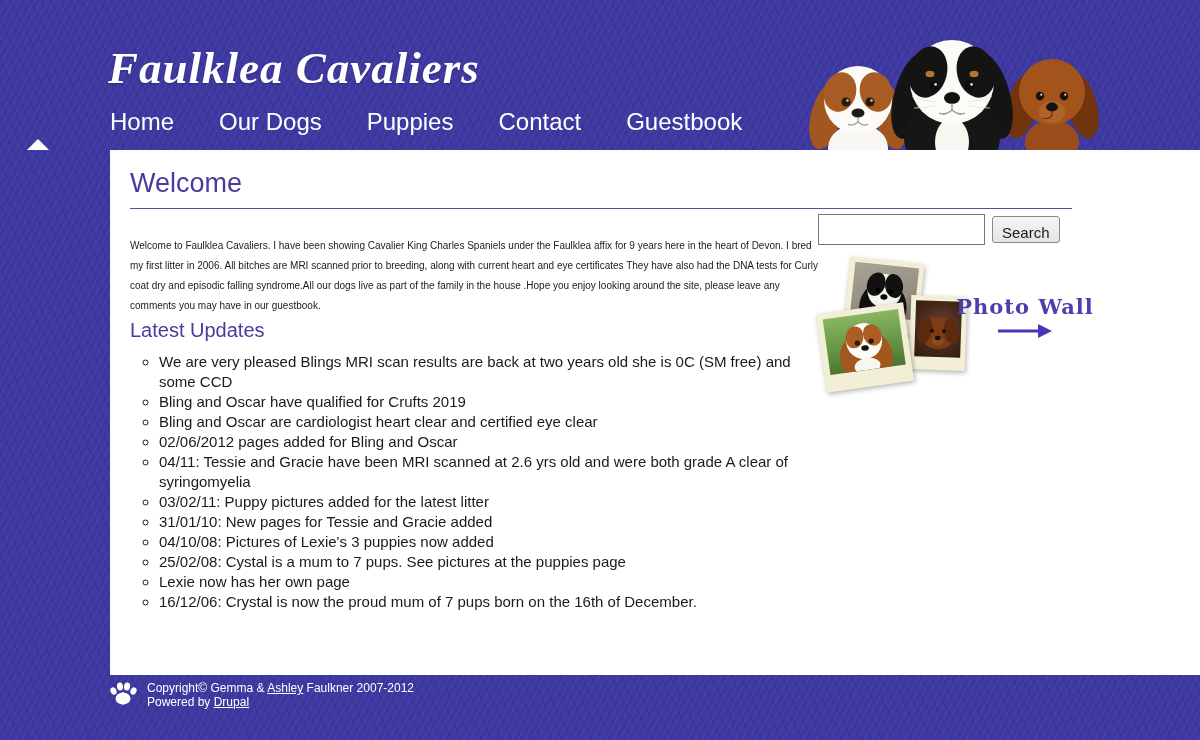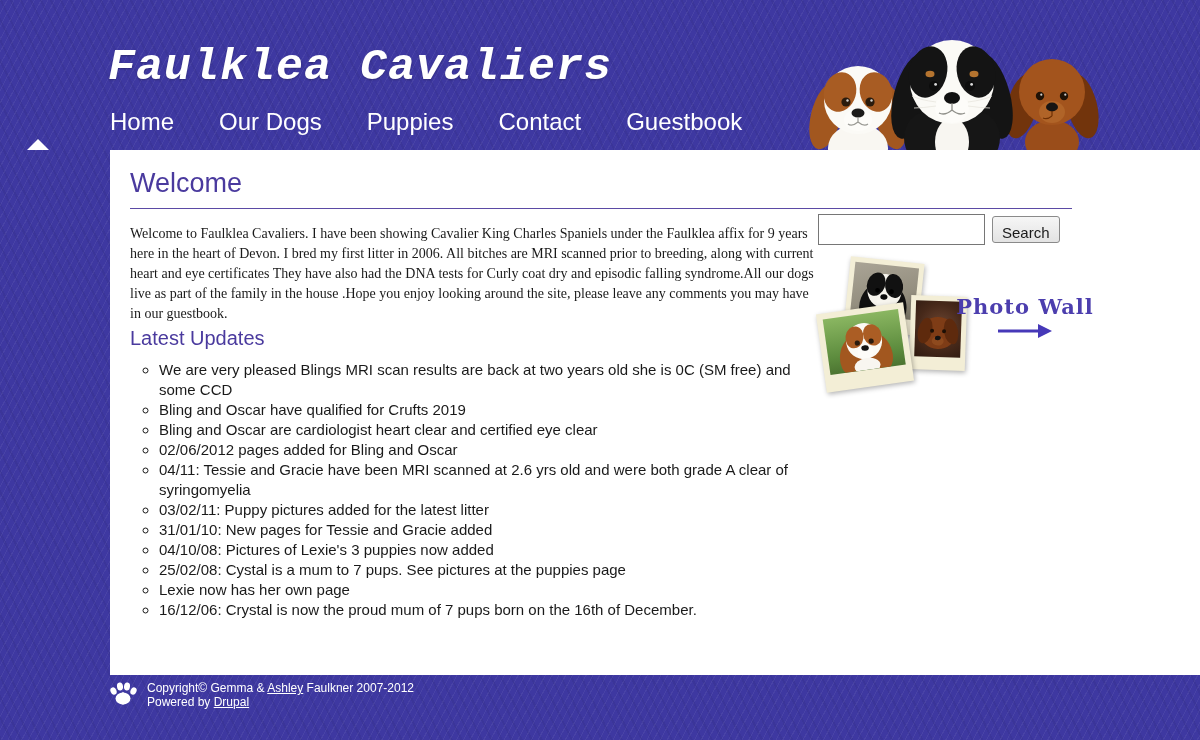--- a/index.html
+++ b/index.html
@@ -8,38 +8,38 @@
     position:relative; width:1200px; height:740px; overflow:hidden;
     background-color:#3e38a1;
     background-image:
       repeating-linear-gradient(118deg, rgba(255,255,255,.055) 0px, rgba(255,255,255,.055) 1px, transparent 1px, transparent 6px),
       repeating-linear-gradient(64deg, rgba(0,0,0,.05) 0px, rgba(0,0,0,.05) 2px, transparent 2px, transparent 9px);
     font-family:"Liberation Sans", sans-serif;
   }
   
   .logo {
     position:absolute; left:108px; top:42px; color:#fff;
-    font-family:Liberation Mono, monospace; font-style:italic; font-weight:bold;
+    font-family:Liberation Serif, serif; font-style:italic; font-weight:bold;
     font-size:45px; letter-spacing:1px; text-shadow:0 1px 2px rgba(0,0,0,.25);
     cursor:pointer; white-space:nowrap;
   }
   .nav { position:absolute; left:110px; top:108px; display:flex; gap:45px; z-index:2; }
   .nav a { color:#fff; font-size:24px; text-decoration:none; cursor:pointer; white-space:nowrap; }
   .dogs-svg { position:absolute; left:800px; top:30px; z-index:3; }
   
   .content { position:absolute; left:110px; top:150px; width:1180px; height:525px; background:#fff; z-index:4; }
   .active-marker {
     position:absolute; left:-83px; top:-11px; 
     width:0; height:0; border-left:11px solid transparent; border-right:11px solid transparent;
     border-bottom:11px solid #fff;
   }
   .page-title { position:absolute; left:20px; top:18px; font-size:27px; font-weight:normal; color:#4a3a9e; }
   .title-divider { position:absolute; left:20px; top:58px; width:942px; border:none; border-top:1px solid #5b4aa5; }
   .main-col { position:absolute; left:20px; top:70px; width:688px; }
-  .intro { margin-top:4px; font-size:14px; line-height:20px; color:#1a1a1a;font-family:Liberation Serif, serif; }
+  .intro { margin-top:16px; font-size:10px; line-height:20px; color:#1a1a1a; }
   .updates-title { margin-top:3px; font-size:20px; font-weight:normal; color:#4a3a9e; }
   .updates-list { margin:10px 0 0 0; padding-left:29px; list-style-type:circle; }
   .updates-list li { font-size:15px; line-height:20px; color:#1a1a1a; }
   
   .search-row { position:absolute; left:708px; top:64px; display:flex; align-items:flex-start; gap:7px; }
   .search-input { width:167px; height:31px; border:1px solid #767676; font-size:15px; padding:2px 6px; font-family:"Liberation Sans",sans-serif; }
   .search-button {
     height:27px; margin-top:2px; padding:7px 9px; font-size:15px; color:#1a1a1a;
     background:linear-gradient(#f6f6f6,#e3e3e3); border:1px solid #8a8a8a; border-radius:3px;
     font-family:"Liberation Sans",sans-serif; cursor:pointer;

